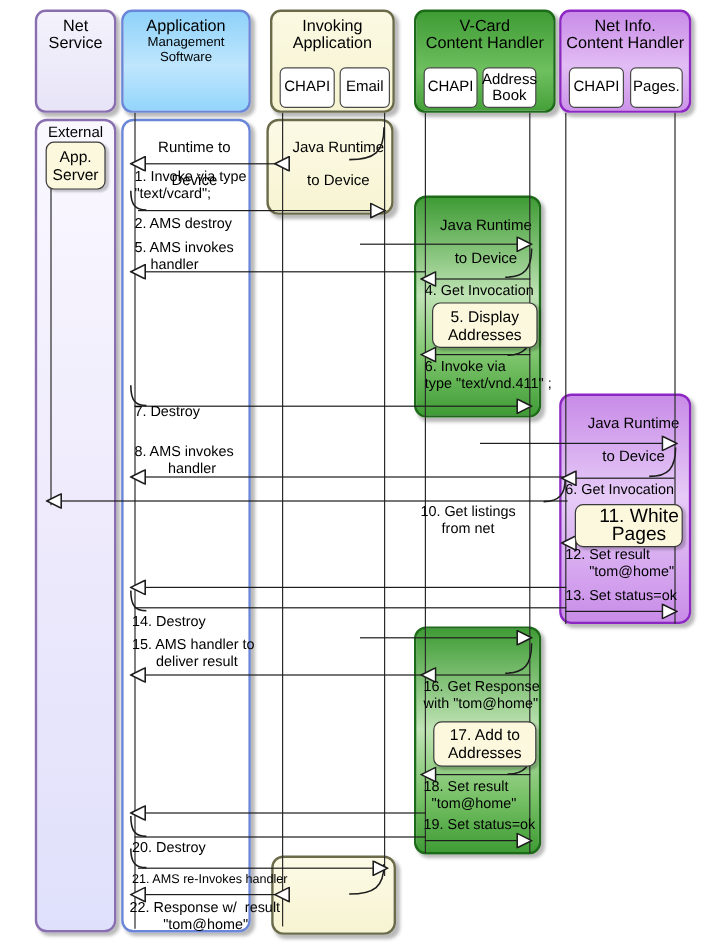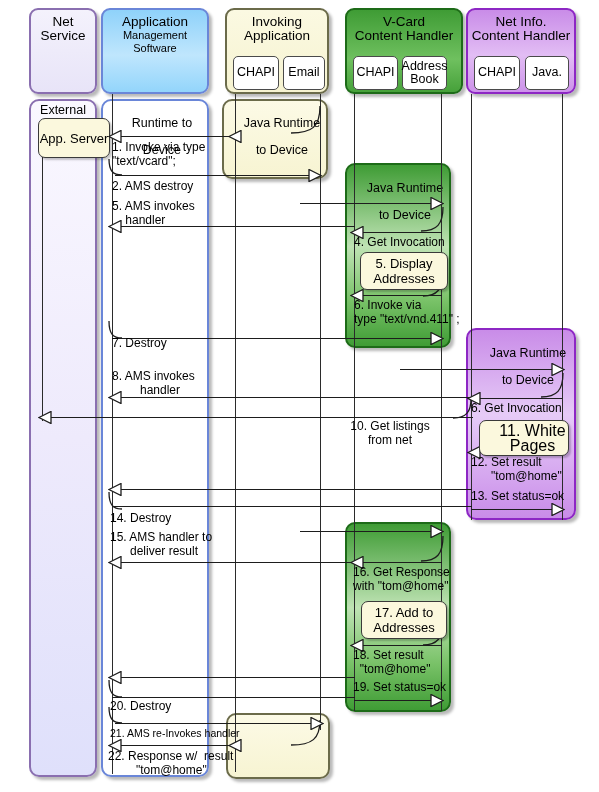--- a/index.html
+++ b/index.html
@@ -119,36 +119,36 @@
     <div class="t1">V-Card</div>
     <div class="t2">Content Handler</div>
     <div class="subbox" style="left:6px;top:46px;width:45px;height:34px;">CHAPI</div>
     <div class="subbox" style="left:55px;top:46px;width:45px;height:34px;">Address Book</div>
   </div>
 
   <div class="abs hdr shadow" style="left:466px;top:8px;width:110px;height:86px;border-color:#8d27c4;background:linear-gradient(180deg,#c98ce8 0%,#e2bdf4 55%,#cd93ea 100%);">
     <div class="t1">Net Info.</div>
     <div class="t2">Content Handler</div>
     <div class="subbox" style="left:6px;top:46px;width:46px;height:34px;">CHAPI</div>
-    <div class="subbox" style="left:57px;top:46px;width:44px;height:34px;">Java.</div>
+    <div class="subbox" style="left:57px;top:46px;width:44px;height:34px;">Pages.</div>
   </div>
 
   <div class="lifeline" style="left:42px;top:140px;height:281px;z-index:3;"></div>
   <div class="lifeline" style="left:112px;top:94px;height:680px;z-index:6;"></div>
   <div class="lifeline" style="left:235px;top:94px;height:678px;z-index:6;"></div>
   <div class="lifeline" style="left:320px;top:94px;height:636px;z-index:6;"></div>
   <div class="lifeline" style="left:354px;top:94px;height:617px;z-index:6;"></div>
   <div class="lifeline" style="left:441px;top:94px;height:617px;z-index:6;"></div>
   <div class="lifeline" style="left:471px;top:94px;height:426px;z-index:6;"></div>
   <div class="lifeline" style="left:562px;top:94px;height:426px;z-index:6;"></div>
 
   <div class="abs frame shadow" style="left:29px;top:99px;width:68px;height:678px;border-color:#8a6fb0;background:linear-gradient(180deg,#faf8ff 0%,#eeeafc 50%,#dfe0fb 100%);z-index:2;">
     <div class="ftitle" style="top:3px;font-size:12.5px;">External</div>
   </div>
-  <div class="note" style="left:38px;top:118px;width:72px;height:40px;flex-direction:column;z-index:4;">
+  <div class="note" style="left:38px;top:118px;width:50px;height:40px;flex-direction:column;z-index:4;">
     <span style="white-space:pre-line;">App. Server</span>
   </div>
 
   <div class="abs frame shadow" style="left:101px;top:99px;width:108px;height:678px;border-color:#6a86d8;background:linear-gradient(180deg,#9ed8fb 0%,#c9ebfd 45%,#a9def c 70%,#9ad6fa 100%);z-index:2;">
   </div>
   <div class="lbl c" style="left:101px;top:103px;width:108px;z-index:5;font-size:12.5px;">
     <span>Runtime to</span><br>
     <span>Device</span>
   </div>
 

